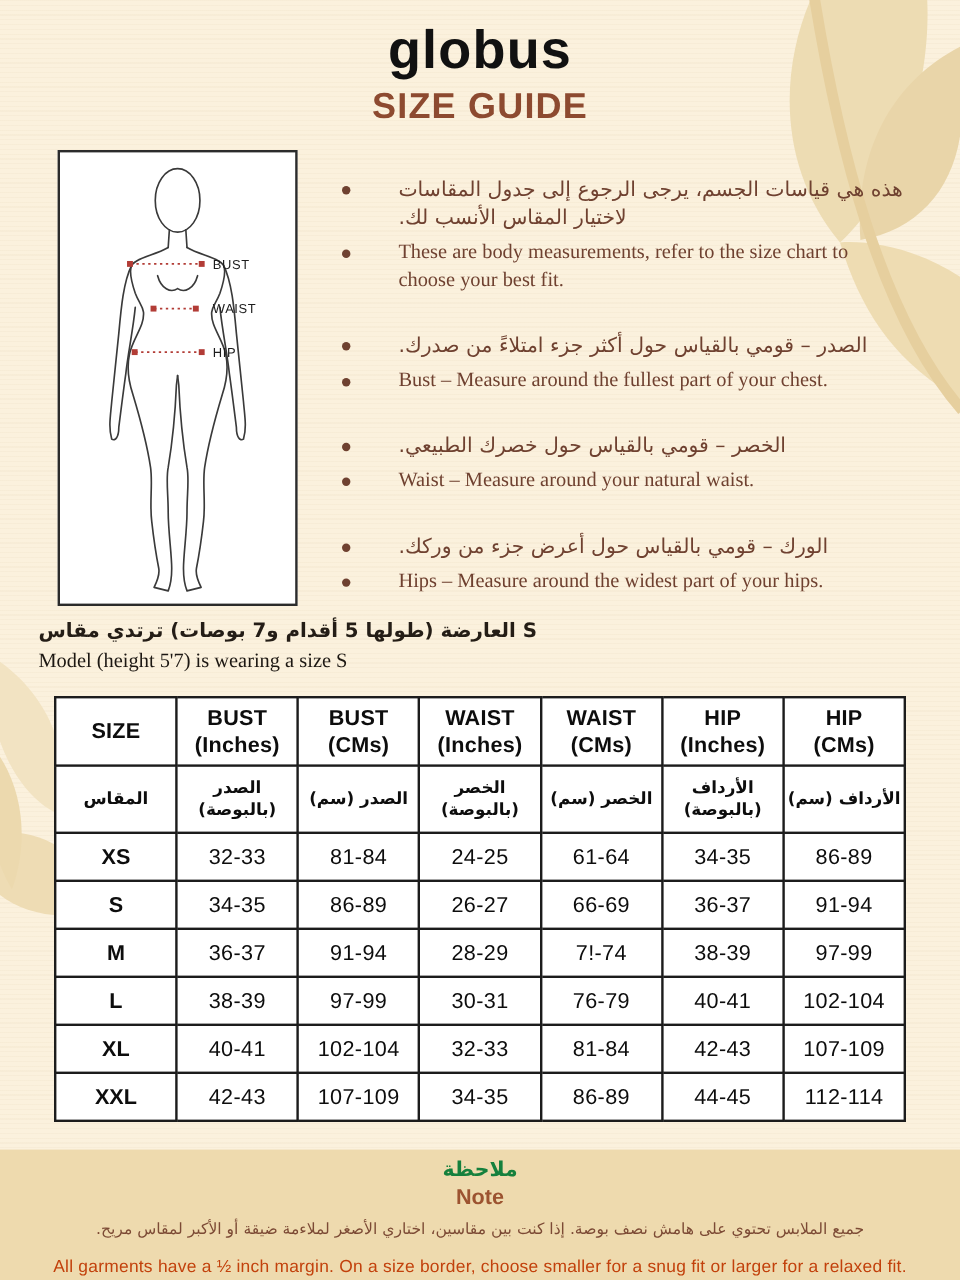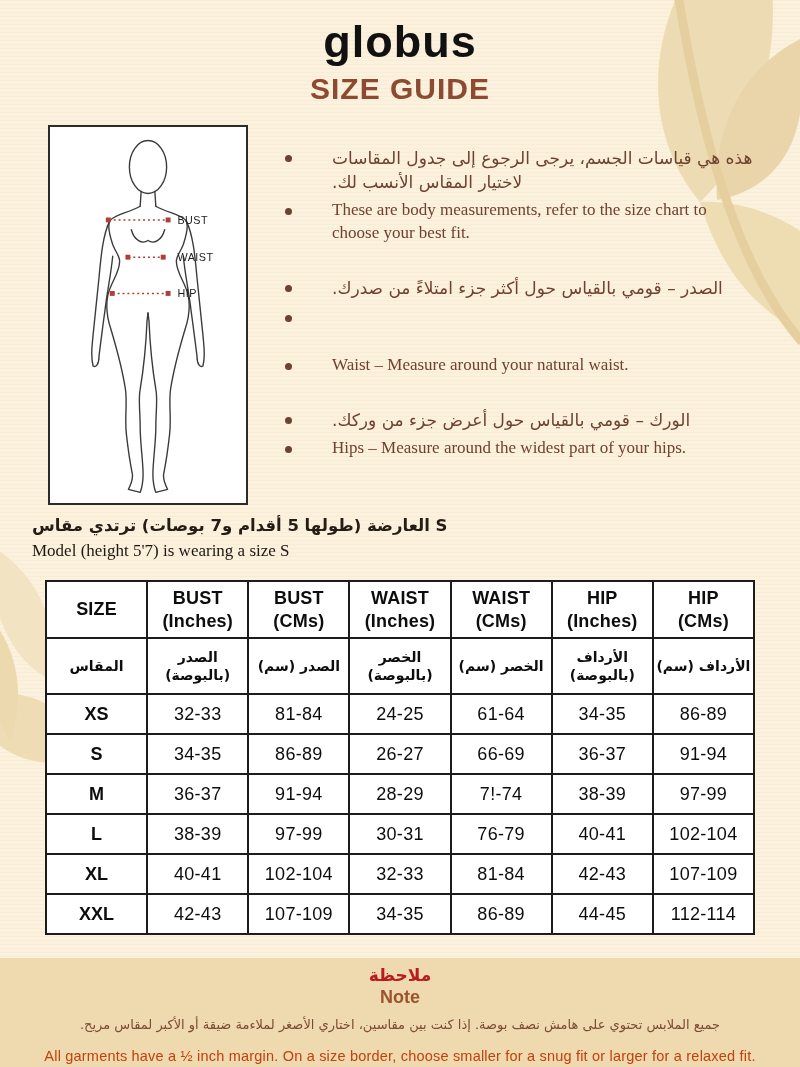--- a/index.html
+++ b/index.html
@@ -83,21 +83,21 @@
     font-family:"DejaVu Sans", sans-serif; }
   .size-table tbody th{ height:40px; font-size:18px; font-weight:700; }
   .size-table tbody td{ height:40px; font-size:18px; font-weight:500;
     letter-spacing:0.3px; }
 
   
   .note-band{
     position:absolute; left:0; top:958px; width:800px; height:109px;
     background:#eedaae; text-align:center; padding-top:7px;
   }
-  .note-head-ar{ font-size:17px; font-weight:700; color:#b91c1c;
+  .note-head-ar{ font-size:17px; font-weight:700; color:#15803d;
     font-family:"DejaVu Sans", sans-serif; }
   .note-head-en{ font-size:18px; font-weight:700; color:#9c5330;
     margin-top:2px; }
   .note-body-ar{ direction:rtl; font-size:13px; color:#7c4a35;
     margin-top:9px; font-family:"DejaVu Sans", sans-serif; }
   .note-body-en{ font-size:14.5px; color:#c2410c; margin-top:16px;
     letter-spacing:0.2px; }
 </style>
 </head>
 <body>
@@ -211,23 +211,28 @@
 choose your best fit.</div>
         </div>
       </div>
       <div class="bullet-group">
         <div class="bullet-row">
           <span class="dot"></span>
           <div class="b-ar">الصدر – قومي بالقياس حول أكثر جزء امتلاءً من صدرك.</div>
         </div>
         <div class="bullet-row">
           <span class="dot"></span>
+          <div class="b-en">Bust – Measure around the fullest part of your chest.</div>
         </div>
       </div>
       <div class="bullet-group">
+        <div class="bullet-row">
+          <span class="dot"></span>
+          <div class="b-ar">الخصر – قومي بالقياس حول خصرك الطبيعي.</div>
+        </div>
         <div class="bullet-row">
           <span class="dot"></span>
           <div class="b-en">Waist – Measure around your natural waist.</div>
         </div>
       </div>
       <div class="bullet-group">
         <div class="bullet-row">
           <span class="dot"></span>
           <div class="b-ar">الورك – قومي بالقياس حول أعرض جزء من وركك.</div>
         </div>

